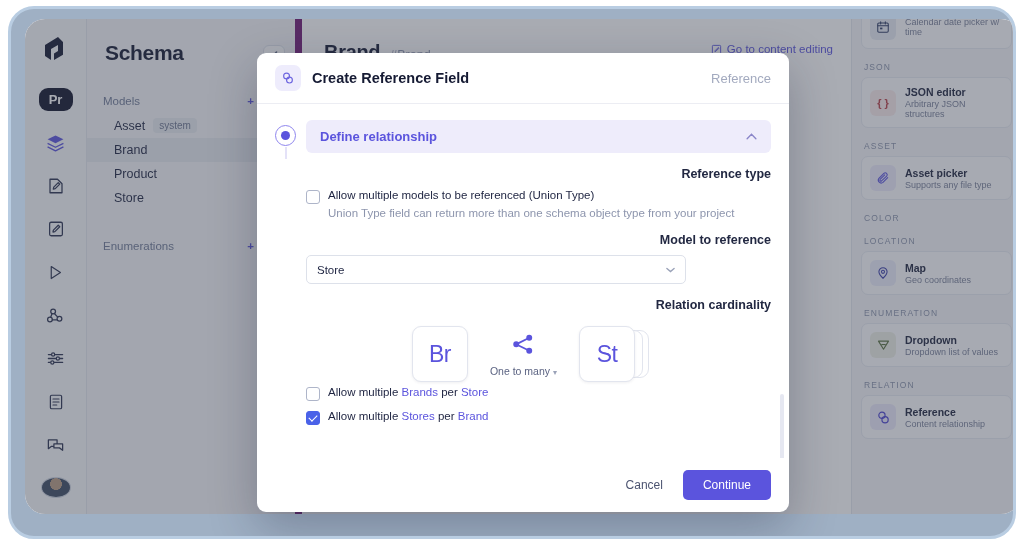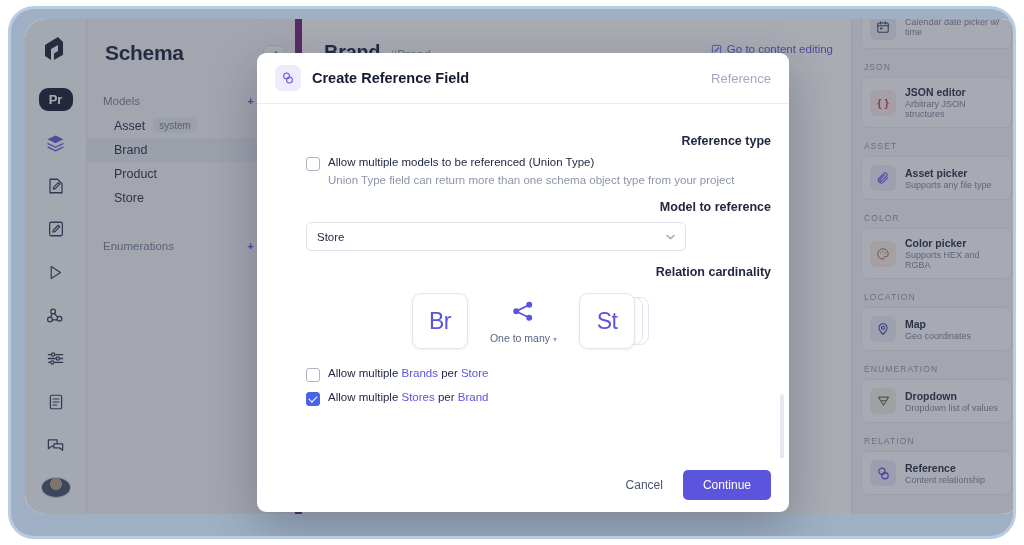--- a/index.html
+++ b/index.html
@@ -440,34 +440,20 @@
                 <path d="M20 11.5 12 19.5a5 5 0 0 1-7-7l8.5-8.5a3.4 3.4 0 0 1 4.8 4.8L9.5 17a1.8 1.8 0 0 1-2.5-2.5l8-8"></path>
               </svg>
           </div>
           <div class="fp-txt">
             <div class="n">Asset picker</div>
             <div class="d">Supports any file type</div>
           </div>
         </div>
 
         <div class="fp-cat">COLOR</div>
-        <div class="fp-card">
-          <div class="fp-ico" style="background:#f7ece6;">
-            <svg width="14" height="14" viewBox="0 0 24 24" fill="none" stroke="#b3603a" stroke-width="1.7">
-                <path d="M12 3a9 9 0 0 0 0 18c1.4 0 2-1 1.4-2-.7-1.2.2-2.5 1.6-2.5H17a4 4 0 0 0 4-4C21 7 17 3 12 3z"></path>
-                <circle cx="8" cy="10" r="1.1" fill="#b3603a" stroke="none"></circle>
-                <circle cx="12" cy="7.5" r="1.1" fill="#b3603a" stroke="none"></circle>
-                <circle cx="16" cy="10" r="1.1" fill="#b3603a" stroke="none"></circle>
-              </svg>
-          </div>
-          <div class="fp-txt">
-            <div class="n">Color picker</div>
-            <div class="d">Supports HEX and RGBA</div>
-          </div>
-        </div>
 
         <div class="fp-cat">LOCATION</div>
         <div class="fp-card">
           <div class="fp-ico" style="background:#e9ebfa;">
             <svg width="14" height="14" viewBox="0 0 24 24" fill="none" stroke="#3b3fa8" stroke-width="1.8">
                 <path d="M12 21s7-6.2 7-11a7 7 0 1 0-14 0c0 4.8 7 11 7 11z"></path>
                 <circle cx="12" cy="10" r="2.6"></circle>
               </svg>
           </div>
           <div class="fp-txt">
@@ -514,20 +500,34 @@
           <svg width="14" height="14" viewBox="0 0 24 24" fill="none" stroke="#6f67e0" stroke-width="2">
               <circle cx="9.5" cy="8.5" r="5"></circle>
               <circle cx="14.5" cy="15.5" r="5"></circle>
             </svg>
         </div>
         <div class="mh-title">Create Reference Field</div>
         <div class="mh-right">Reference</div>
       </div>
 
       <div class="modal-body">
+        <div class="step">
+          <div class="step-line"></div>
+          <div class="step-dot">
+              <i></i>
+            </div>
+          <div class="step-bar">
+            <span>Define relationship</span>
+            <span class="chev">
+              <svg width="11" height="7" viewBox="0 0 12 8" fill="none" stroke="#8b86c9" stroke-width="1.6" stroke-linecap="round">
+                  <path d="M1 6.5 6 1.5l5 5"></path>
+                </svg>
+            </span>
+          </div>
+        </div>
 
         <div class="section">
           <div class="lbl">Reference type</div>
           <div class="cb-row">
             <span class="cbox"></span>
             <span class="cb-txt">Allow multiple models to be referenced (Union Type)</span>
           </div>
           <div class="cb-sub">Union Type field can return more than one schema object type from your project</div>
         </div>
 
@@ -563,21 +563,21 @@
                 <span>One to many</span><span class="c">▾</span>
               </span>
             </div>
             <div class="ent">
               <div class="l2"></div>
               <div class="l1"></div>
               <div class="face">St</div>
             </div>
           </div>
 
-          <div style="margin-top:18px;">
+          <div style="margin-top:4px;">
             <div class="cb-row" style="margin-bottom:9px;">
               <span class="cbox"></span>
               <span class="cb-txt">
                 <span>Allow multiple </span><span style="color:#5b54dd;">Brands</span><span> per </span><span style="color:#5b54dd;">Store</span>
               </span>
             </div>
             <div class="cb-row">
               <span class="cbox on"></span>
               <span class="cb-txt">
                 <span>Allow multiple </span><span style="color:#5b54dd;">Stores</span><span> per </span><span style="color:#5b54dd;">Brand</span>

